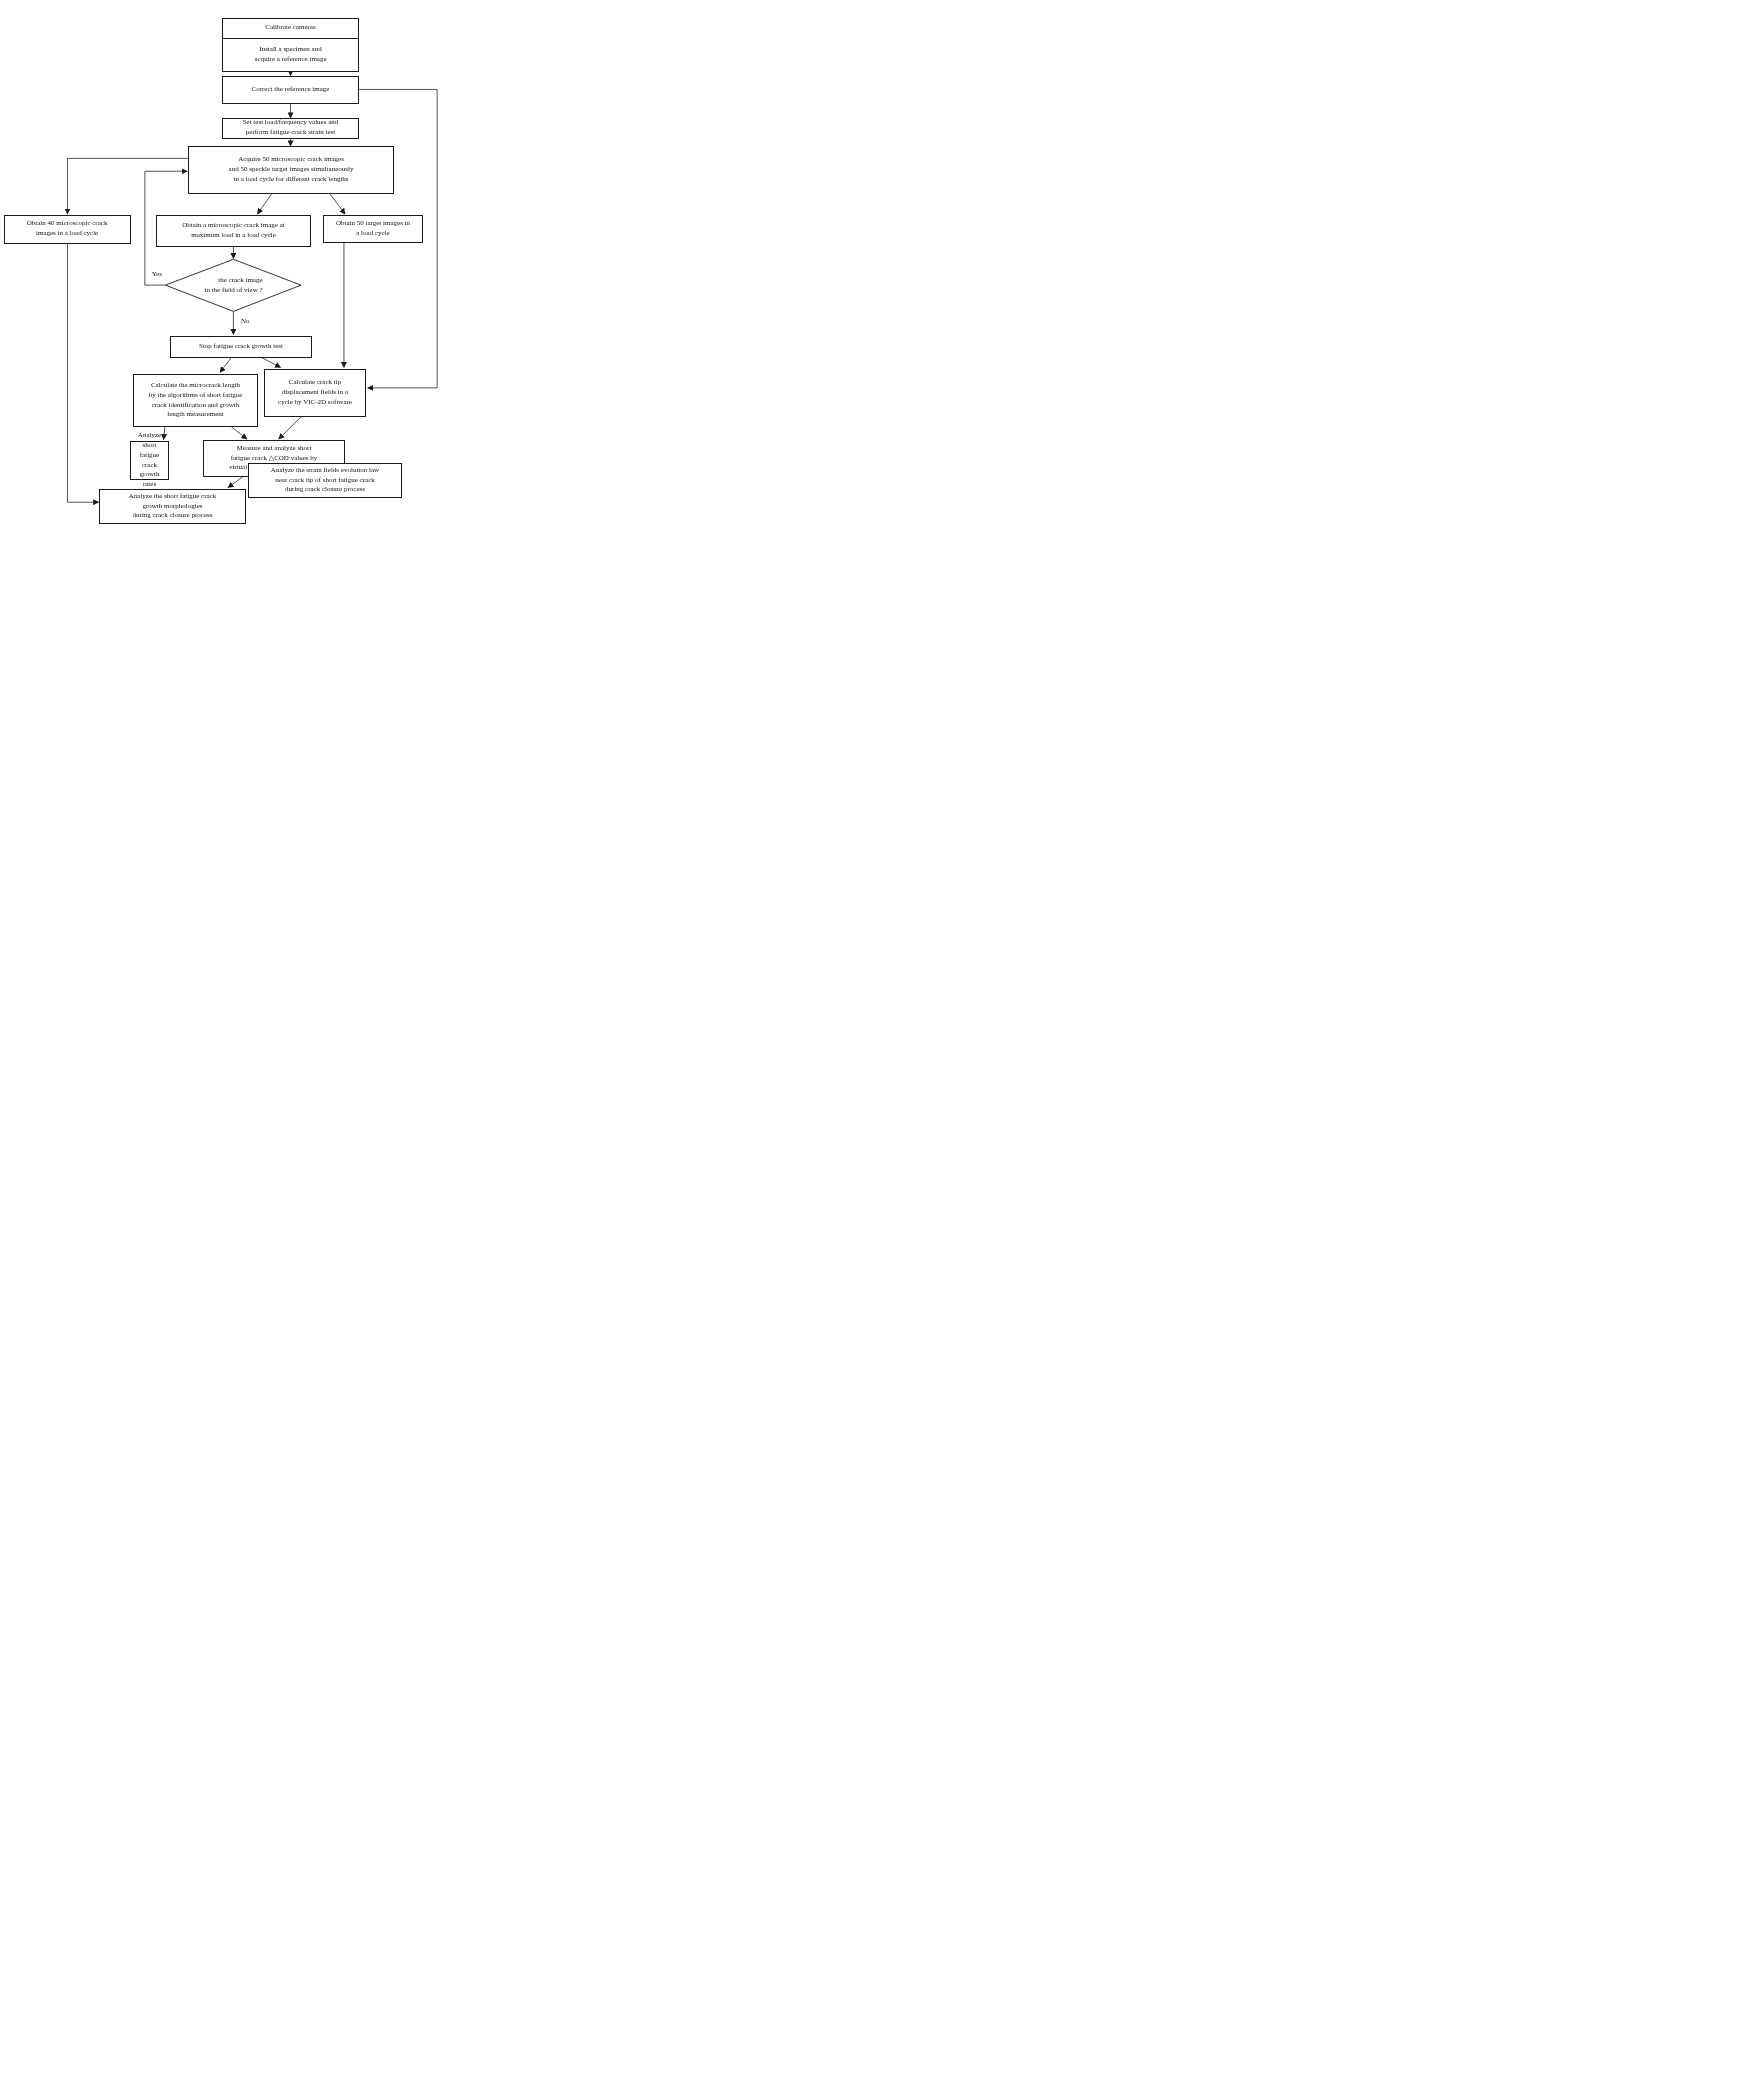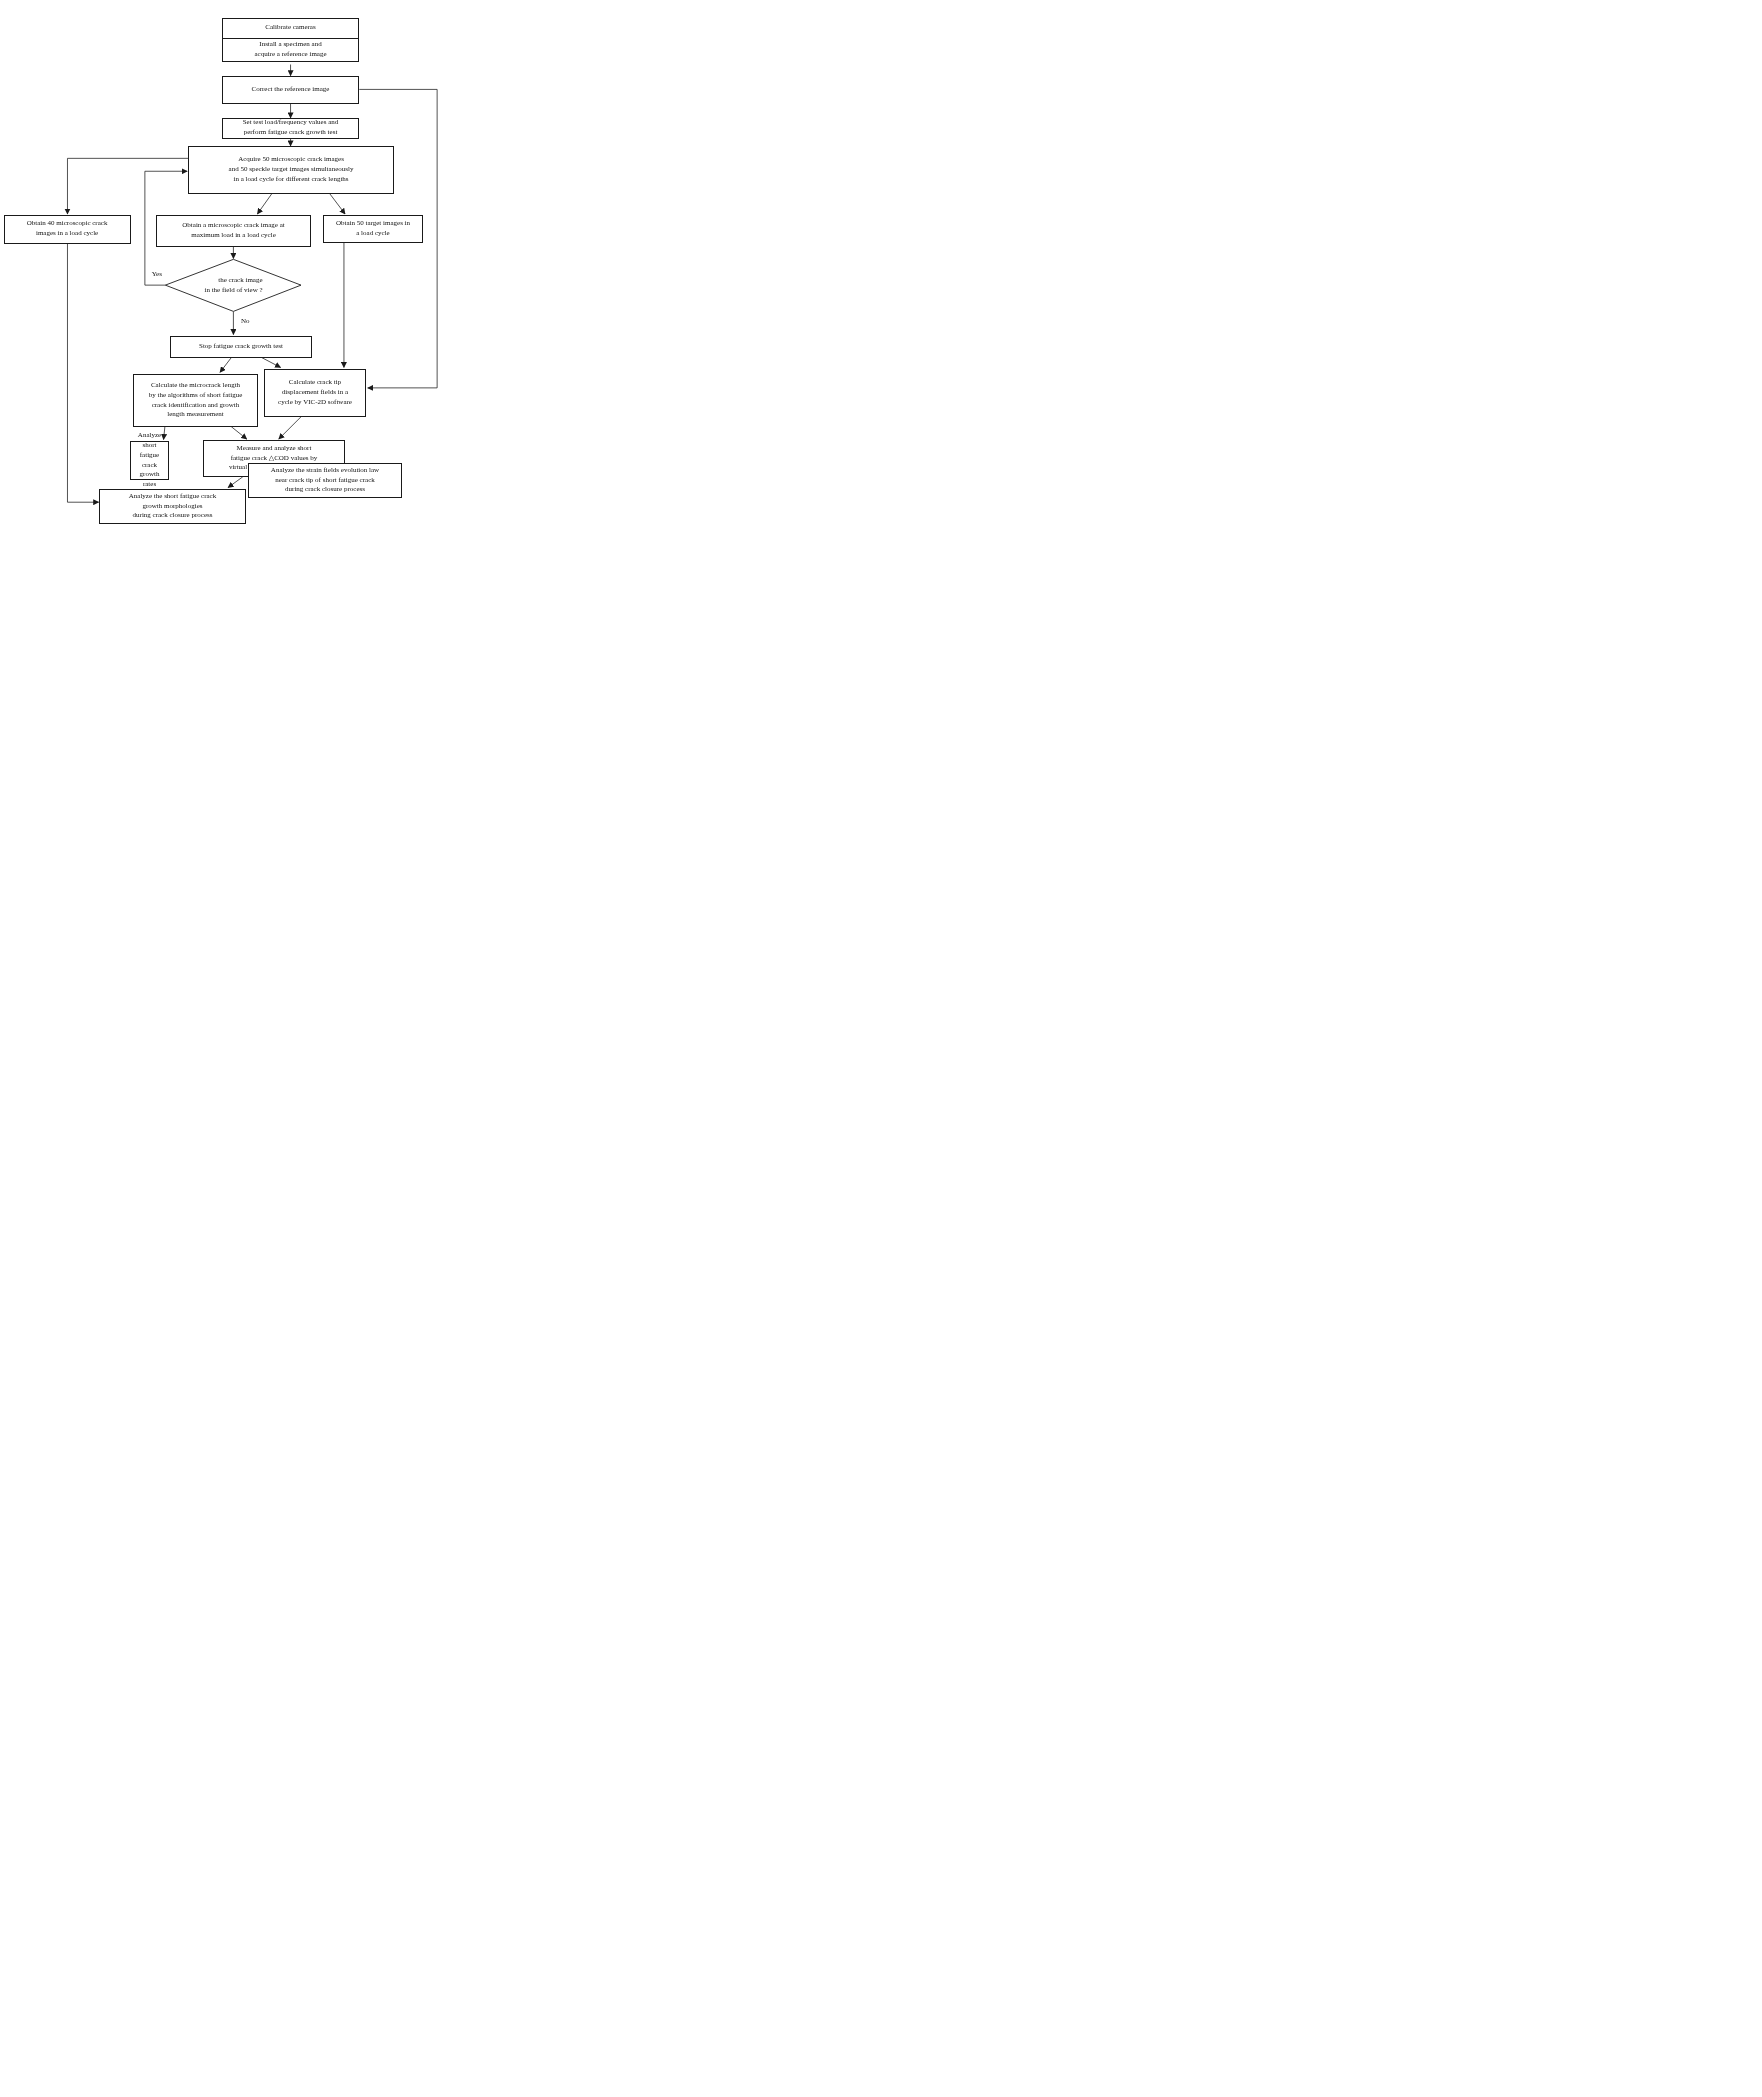--- a/index.html
+++ b/index.html
@@ -53,27 +53,27 @@
       <path d="M519 959 L554 987" marker-end="url(#ah)"></path>
       <path d="M677 936 L626 987" marker-end="url(#ah)"></path>
       <path d="M545 1072 L512 1096" marker-end="url(#ah)"></path>
       <path d="M636 1072 L690 1096" marker-end="url(#ah)"></path>
       <polygon points="524,583 676,641 524,700 371,641" fill="#ffffff" stroke-width="2"></polygon>
     </g>
   </svg>
 
   <div class="node" style="left:222px;top:18px;width:137px;height:20.5px">Calibrate cameras</div>
 
-  <div class="node" style="left:222px;top:38px;width:137px;height:24px">Install a specimen and
+  <div class="node" style="left:222px;top:38px;width:137px;height:34px">Install a specimen and
 acquire a reference image</div>
 
   <div class="node" style="left:222px;top:76px;width:137px;height:28px">Correct the reference image</div>
 
   <div class="node" style="left:222px;top:118px;width:137px;height:20.5px">Set test load/frequency values and
-perform fatigue crack growth test</div>
+perform fatigue crack strain test</div>
 
   <div class="node" style="left:188px;top:146px;width:206px;height:48px">Acquire 50 microscopic crack images
 and 50 speckle target images simultaneously
 in a load cycle for different crack lengths</div>
 
   <div class="node" style="left:3.6px;top:215px;width:127px;height:28.5px">Obtain 40 microscopic crack
 images in a load cycle</div>
 
   <div class="node" style="left:156px;top:215px;width:155px;height:32px">Obtain  a microscopic crack image at
 maximum load in a load cycle</div>

